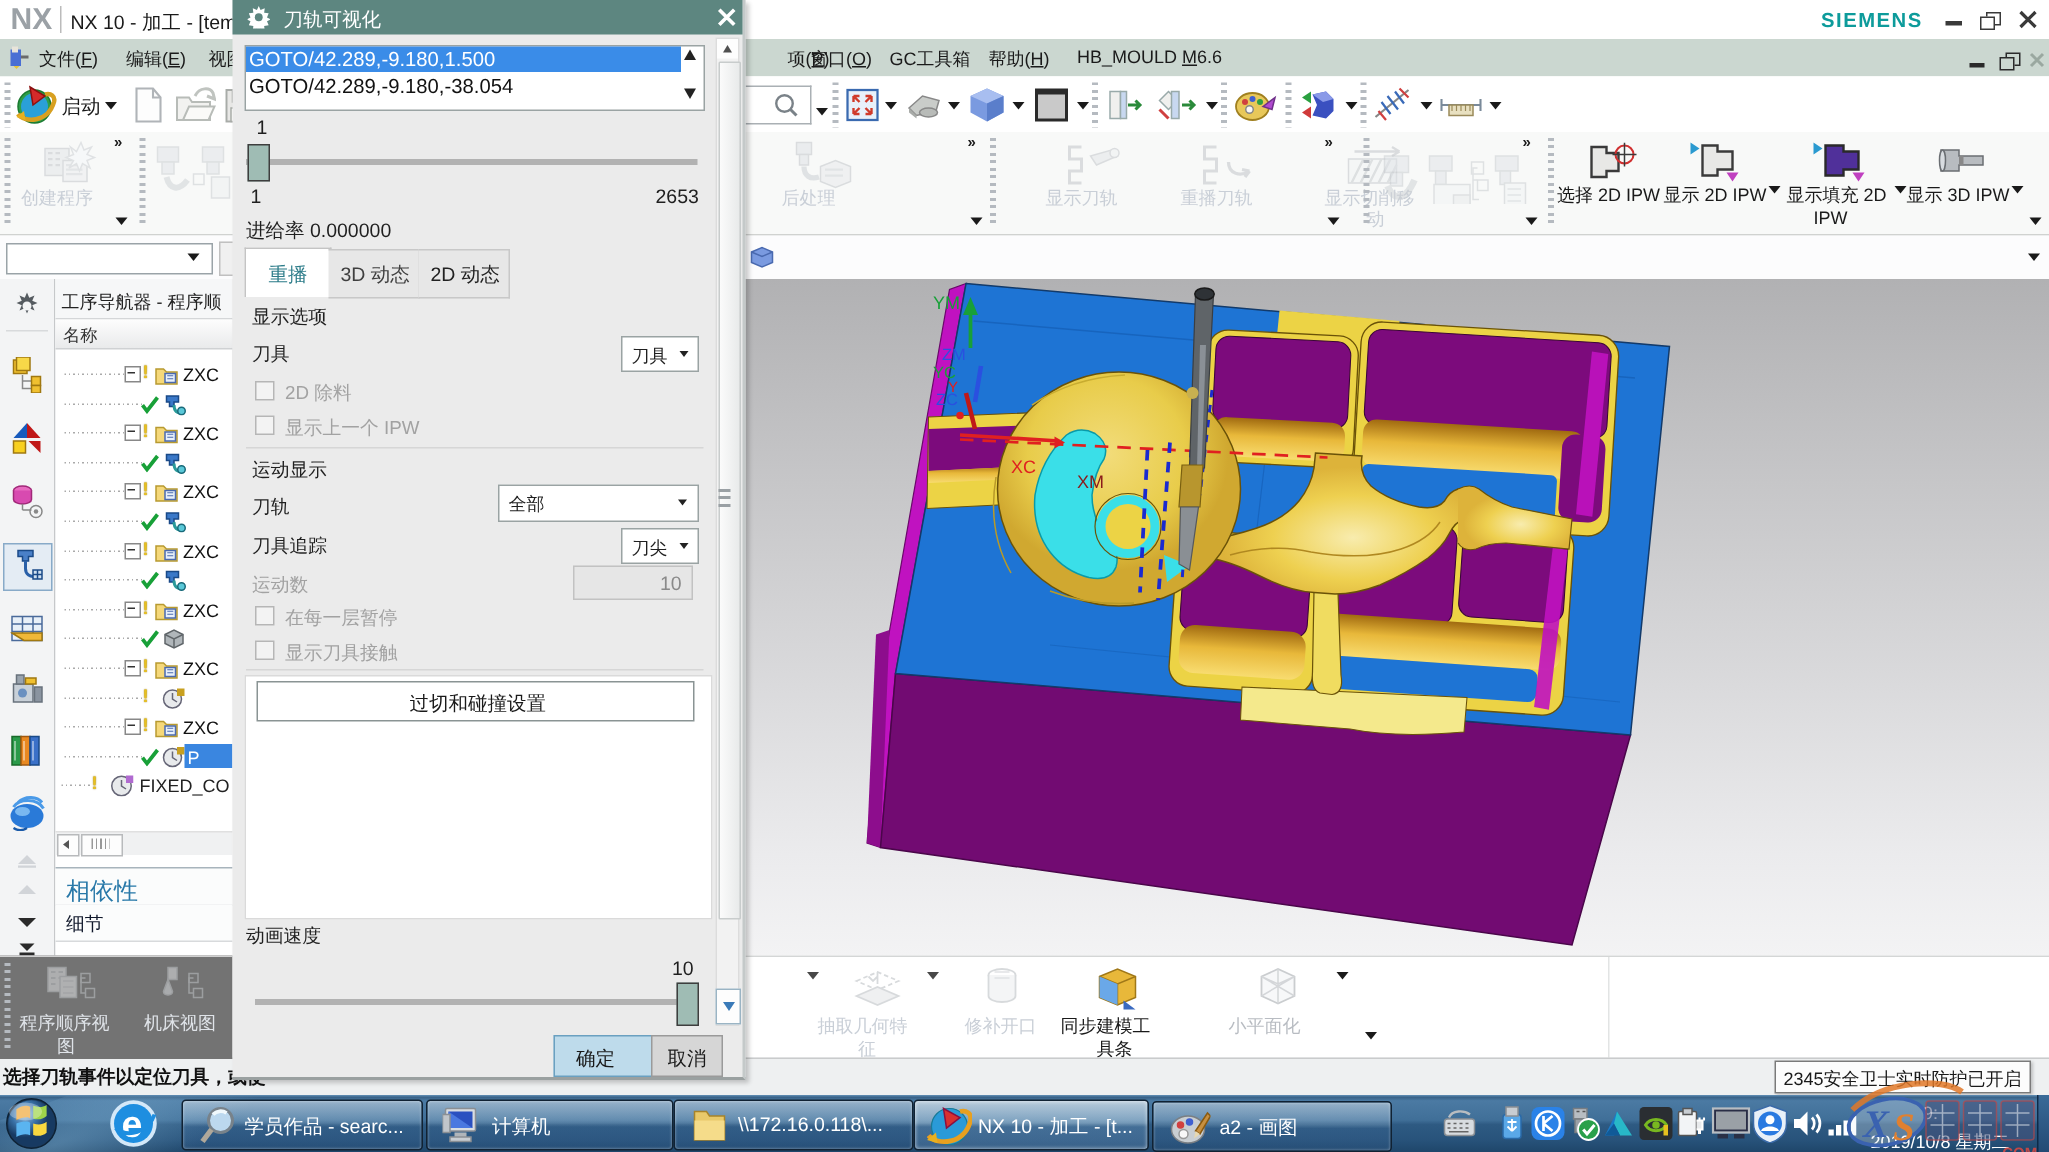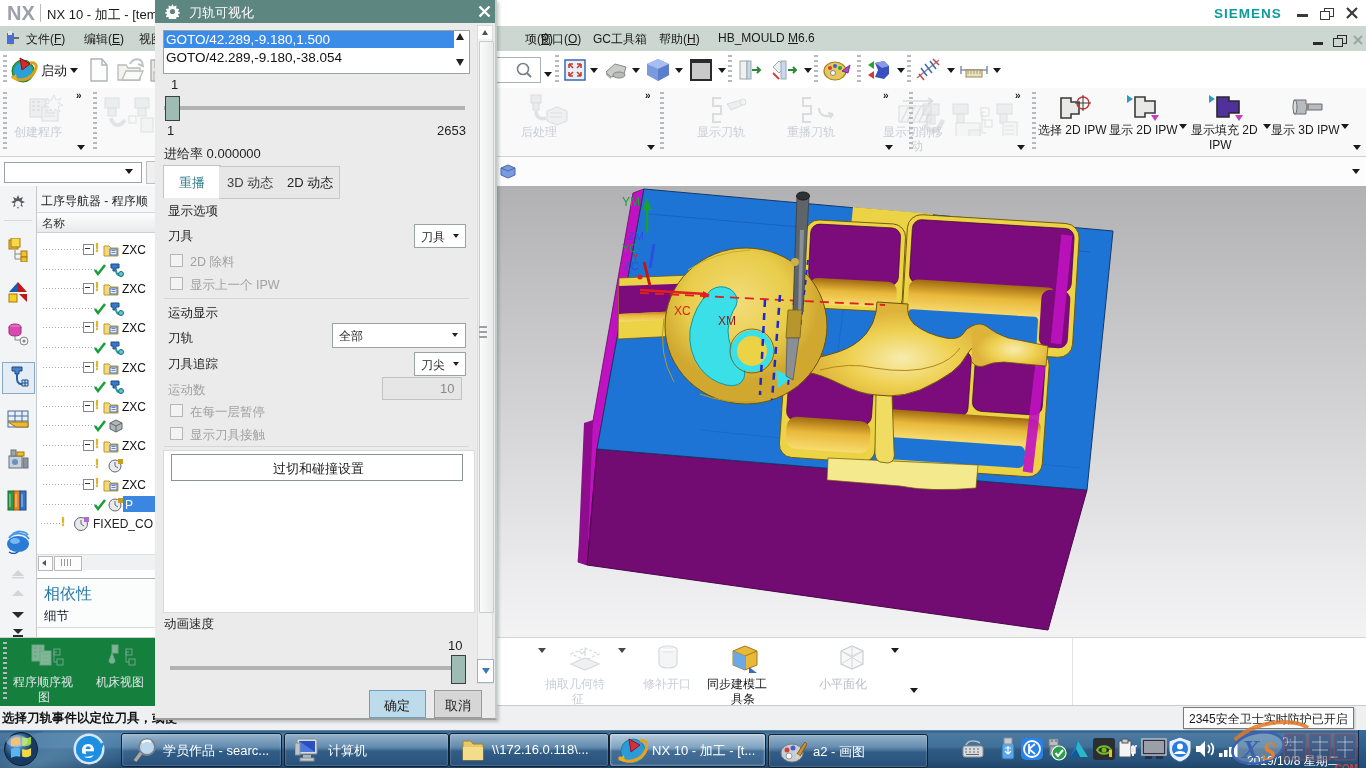--- a/index.html
+++ b/index.html
@@ -707,21 +707,21 @@
   <div class="abs" style="left:24px;top:4px;width:12px;height:7px;background-image:repeating-linear-gradient(90deg,#999 0 1px,transparent 1px 3px);"></div>
  </div>
  <div class="abs" style="left:0;top:392px;width:118px;height:24px;background:#fbfcfc;border-top:1px solid #a8b4bc;border-bottom:1px solid #d8dadc;">
   <div class="tx" style="left:7px;top:5px;font-size:16px;color:#2878a8;">相依性</div>
  </div>
  <div class="abs" style="left:0;top:417px;width:118px;height:24px;background:#fbfcfc;border-bottom:1px solid #d8dadc;">
   <div class="tx" style="left:7px;top:5px;font-size:12.5px;color:#0f172a;">细节</div>
  </div>
 </div>
 
-<div class="abs" style="left:0;top:637px;width:155px;height:68px;background:#15803d;border-top:1px solid #d0d0d0;">
+<div class="abs" style="left:0;top:637px;width:155px;height:68px;background:#737373;border-top:1px solid #d0d0d0;">
  <div class="dhandle" style="left:3px;top:4px;height:60px;"></div>
  <svg class="abs" style="left:30px;top:5px;" width="36" height="30" opacity="0.5">
   <rect x="2" y="2" width="12" height="16" fill="#e8eaec" stroke="#c6cace"></rect>
       <path d="M4 5 h3 M9 5 h3 M4 9 h3 M9 9 h3 M4 13 h3" stroke="#c6cace" stroke-width="1.3"></path>
   <rect x="10" y="8" width="11" height="14" fill="#eceef0" stroke="#c6cace"></rect>
       <path d="M12 11 h7 M12 15 h7 M12 19 h7" stroke="#d2d6da"></path>
   <rect x="24" y="6" width="6" height="6" fill="none" stroke="#c6cace"></rect>
       <rect x="27" y="16" width="6" height="6" fill="none" stroke="#c6cace"></rect>
       <path d="M27 9 h-3 v10 h3" fill="none" stroke="#c6cace"></path>
  </svg>
@@ -818,21 +818,21 @@
 
  <div class="abs" style="left:8px;top:450px;width:310px;height:161px;background:#fff;border:1px solid #dadada;"></div>
  <div class="abs" style="left:16px;top:454px;width:290px;height:25px;background:#fff;border:1px solid #8a9494;">
   <div class="tx" style="left:101px;top:5px;font-size:13px;color:#1a1a1a;">过切和碰撞设置</div>
  </div>
  <div class="dlab" style="left:9px;top:616px;">动画速度</div>
  <div class="dlab" style="left:293px;top:638px;font-size:13px;">10</div>
  <div class="abs" style="left:15px;top:666px;width:292px;height:4px;background:#b2b2b2;"></div>
  <div class="abs" style="left:296px;top:655px;width:13px;height:27px;background:#9fbcb4;border:1px solid #3e3e3e;"></div>
 
- <div class="abs" style="left:214px;top:690px;width:55px;height:26px;background:#bedbeb;border:1px solid #6aa0c0;">
+ <div class="abs" style="left:214px;top:690px;width:55px;height:26px;background:#bedbeb;border:1px solid #6aa0c0;padding-left:37px;">
   <div class="tx" style="left:14px;top:6px;font-size:13px;color:#1a1a1a;">确定</div>
  </div>
  <div class="abs" style="left:279px;top:690px;width:46px;height:26px;background:#d6d6d6;border:1px solid #9a9a9a;">
   <div class="tx" style="left:10px;top:6px;font-size:13px;color:#1a1a1a;">取消</div>
  </div>
 </div>
 <div class="abs" style="left:479px;top:326px;width:8px;height:14px;background-image:repeating-linear-gradient(180deg,#9aa0a4 0 2px,transparent 2px 5px);"></div>
 
 <div class="abs" style="left:0;top:730px;width:1366px;height:38px;background:linear-gradient(180deg,#2c5276 0%,#4b7aa3 10%,#406f98 44%,#2e5a82 52%,#28537b 78%,#1f466a 100%);overflow:hidden;">
  <div class="abs" style="left:-30px;top:-10px;width:220px;height:70px;background:radial-gradient(ellipse at 30% 40%,rgba(160,210,240,.35),rgba(160,210,240,0) 70%);transform:rotate(-20deg);"></div>

